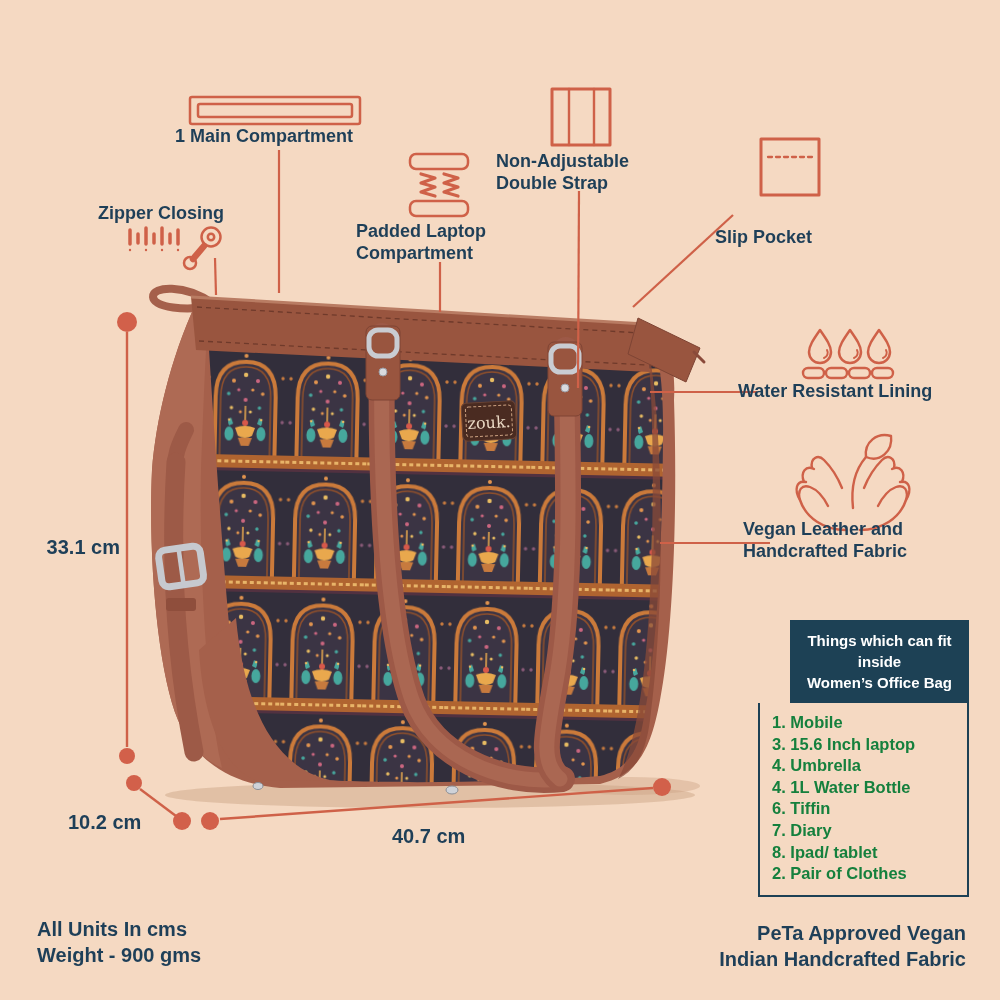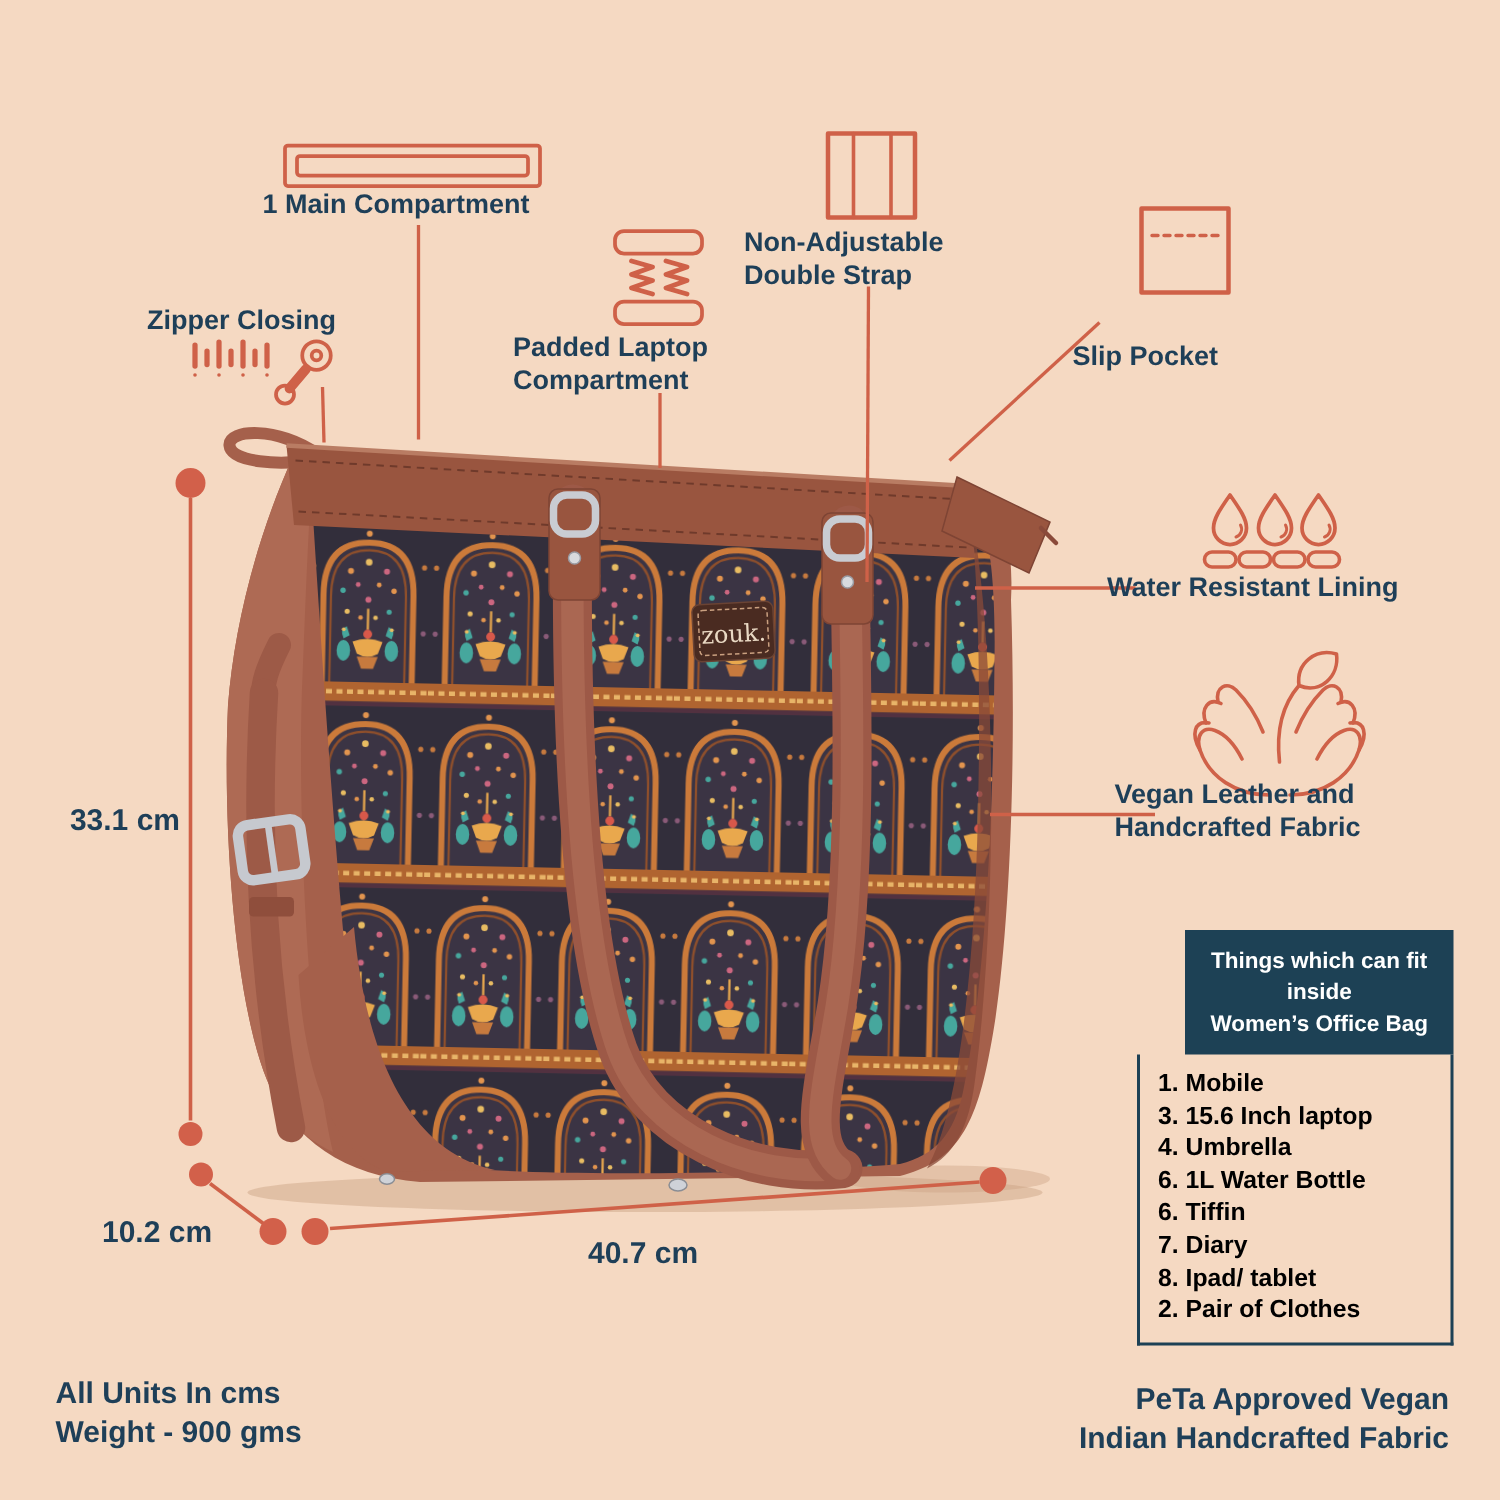--- a/index.html
+++ b/index.html
@@ -15,21 +15,21 @@
   }
   .measure{font-size:20px;}
   .footer{font-size:20px;line-height:1.3;white-space:nowrap;}
   .fitbox{position:absolute;left:758px;top:620px;width:211px;}
   .fitbox-header{
     background:#1d4155;color:#ffffff;font-weight:bold;font-size:15px;
     text-align:center;padding:10px 4px;line-height:1.4;margin-left:32px;
   }
   .fitbox-body{
     border:2px solid #1d4155;border-top:none;
-    padding:9px 4px 10px 12px;color:#000000;font-weight:bold;font-size:16.5px;
+    padding:9px 4px 10px 12px;color:#15803d;font-weight:bold;font-size:16.5px;
   }
   .fitbox-body .item{line-height:21.6px;text-align:left;}
 </style>
 </head>
 <body>
 
 <svg class="layer" viewBox="0 0 1000 1000">
   <defs>
     <pattern id="fab" width="82" height="121" patternUnits="userSpaceOnUse" patternTransform="translate(206 333) rotate(1.2)">
       <rect width="82" height="121" fill="#322e3b"></rect>
@@ -244,21 +244,21 @@
       <path d="M902 482 C906 472 900 465 892 469"></path>
       <path d="M894 468 C896 458 888 454 882 460 C874 468 868 478 864 488"></path>
     </g>
   </g>
 </svg>
 
 <div class="lbl" style="left:175px;top:126px;width:210px;">1 Main Compartment</div>
 
 <div class="lbl" style="left:98px;top:203px;width:150px;">Zipper Closing</div>
 
-<div class="lbl" style="left:342px;top:221px;width:170px;">
+<div class="lbl" style="left:356px;top:221px;width:170px;">
   <div>Padded Laptop</div>
   <div>Compartment</div>
 </div>
 
 <div class="lbl" style="left:496px;top:151px;width:170px;">
   <div>Non-Adjustable</div>
   <div>Double Strap</div>
 </div>
 
 <div class="lbl" style="left:715px;top:199px;width:150px;margin-top:28px;">Slip Pocket</div>
@@ -276,21 +276,21 @@
 
 <div class="fitbox">
   <div class="fitbox-header">
     <div>Things which can fit inside</div>
     <div>Women’s Office Bag</div>
   </div>
   <div class="fitbox-body">
     <div class="item">1. Mobile</div>
     <div class="item">3. 15.6 Inch laptop</div>
     <div class="item">4. Umbrella</div>
-    <div class="item">6. 1L Water Bottle</div>
+    <div class="item">4. 1L Water Bottle</div>
     <div class="item">6. Tiffin</div>
     <div class="item">7. Diary</div>
     <div class="item">8. Ipad/ tablet</div>
     <div class="item">2. Pair of Clothes</div>
   </div>
 </div>
 
 <div class="lbl footer" style="left:37px;top:916px;text-align:left;">
   <div>All Units In cms</div>
   <div>Weight - 900 gms</div>

